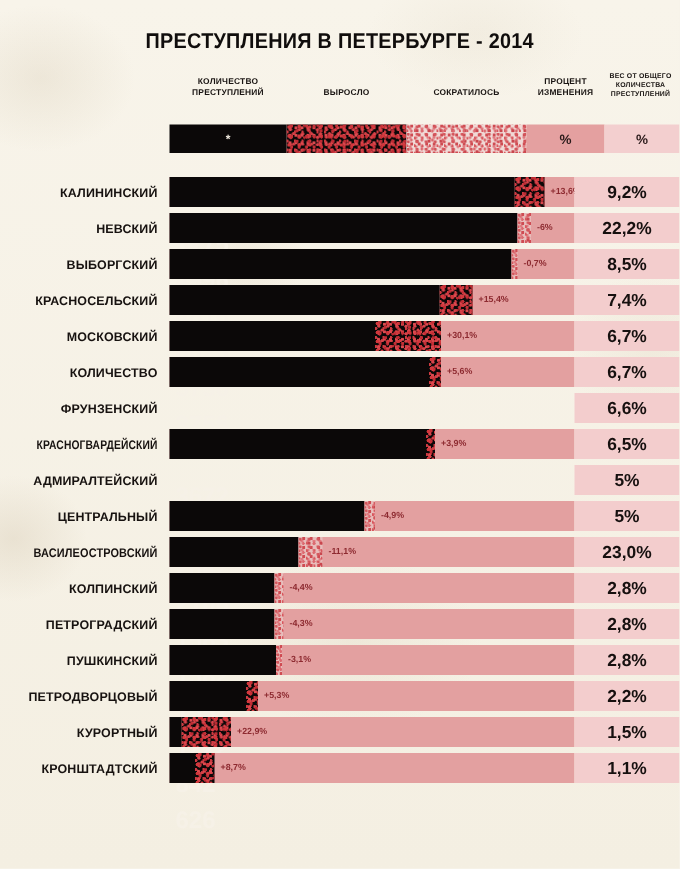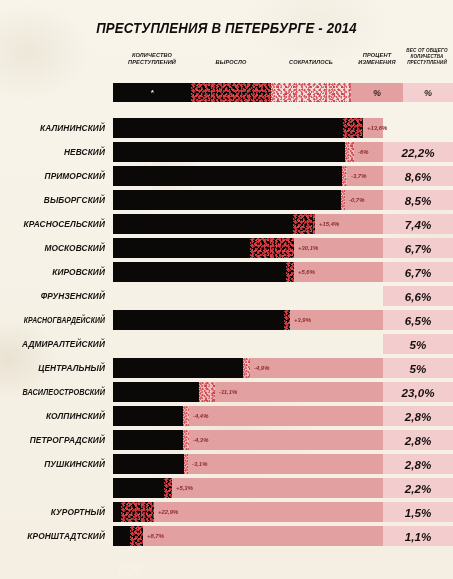--- a/index.html
+++ b/index.html
@@ -16,21 +16,21 @@
     background:
       radial-gradient(ellipse 90px 70px at 6% 9%, rgba(196,180,150,.20), rgba(196,180,150,0) 70%),
       radial-gradient(ellipse 70px 60px at 2% 62%, rgba(190,172,142,.22), rgba(190,172,142,0) 70%),
       radial-gradient(ellipse 60px 50px at 36% 30%, rgba(198,182,152,.16), rgba(198,182,152,0) 70%),
       radial-gradient(ellipse 120px 80px at 52% 74%, rgba(198,182,152,.14), rgba(198,182,152,0) 72%),
       radial-gradient(ellipse 80px 70px at 96% 40%, rgba(200,186,156,.14), rgba(200,186,156,0) 72%),
       radial-gradient(ellipse 100px 60px at 70% 4%, rgba(200,186,156,.12), rgba(200,186,156,0) 72%),
       linear-gradient(#f8f4ea,#f4efe2);
     z-index:0;
   }
-  #sheet{position:relative;z-index:1;width:453px;height:413px;font-style:italic;}
+  #sheet{position:relative;z-index:1;width:453px;height:413px;}
 
   #chart-title{
     position:absolute;left:0;right:0;top:20px;
     text-align:center;
     font-size:14.2px;font-weight:bold;color:#100d0c;
     letter-spacing:.2px;
     transform:scaleX(.93);
   }
 
   
@@ -159,42 +159,33 @@
 
   <div id="rows">
       <div class="row">
         <div class="row-label">КАЛИНИНСКИЙ</div>
         <div class="row-track">
           <div class="bar-black" style="width: 230px;"></div>
           <div class="bar-change grown speckle-dark" style="left: 230px; width: 20px;"></div>
           <div class="row-count">5175</div>
           <div class="row-delta" style="left: 254px;">+13,6%</div>
         </div>
+        <div class="row-weight">9,2%</div>
       </div>
       <div class="row">
         <div class="row-label">НЕВСКИЙ</div>
         <div class="row-track">
           <div class="bar-black" style="width: 232px;"></div>
           <div class="bar-change shrunk speckle-light" style="left: 232px; width: 9px;"></div>
           <div class="row-count">4996</div>
           <div class="row-delta" style="left: 245px;">-6%</div>
         </div>
         <div class="row-weight">22,2%</div>
       </div>
       <div class="row">
-        <div class="row-label">ПРИМОРСКИЙ</div>
-        <div class="row-track">
-          <div class="bar-black" style="width: 229px;"></div>
-          <div class="bar-change shrunk speckle-light" style="left: 229px; width: 5px;"></div>
-          <div class="row-count">4844</div>
-          <div class="row-delta" style="left: 238px;">-3,7%</div>
-        </div>
-        <div class="row-weight">8,6%</div>
-      </div>
-      <div class="row">
         <div class="row-label">ВЫБОРГСКИЙ</div>
         <div class="row-track">
           <div class="bar-black" style="width: 228px;"></div>
           <div class="bar-change shrunk speckle-light" style="left: 228px; width: 4px;"></div>
           <div class="row-count">4816</div>
           <div class="row-delta" style="left: 236px;">-0,7%</div>
         </div>
         <div class="row-weight">8,5%</div>
       </div>
       <div class="row">
@@ -211,21 +202,21 @@
         <div class="row-label">МОСКОВСКИЙ</div>
         <div class="row-track">
           <div class="bar-black" style="width: 137px;"></div>
           <div class="bar-change grown speckle-dark" style="left: 137px; width: 44px;"></div>
           <div class="row-count">3756</div>
           <div class="row-delta" style="left: 185px;">+30,1%</div>
         </div>
         <div class="row-weight">6,7%</div>
       </div>
       <div class="row">
-        <div class="row-label">КИРОВСКИЙ</div>
+        <div class="row-label">КОЛИЧЕСТВО</div>
         <div class="row-track">
           <div class="bar-black" style="width: 173px;"></div>
           <div class="bar-change grown speckle-dark" style="left: 173px; width: 8px;"></div>
           <div class="row-count">3756</div>
           <div class="row-delta" style="left: 185px;">+5,6%</div>
         </div>
         <div class="row-weight">6,7%</div>
       </div>
       <div class="row">
         <div class="row-label">ФРУНЗЕНСКИЙ</div>
@@ -289,20 +280,21 @@
         <div class="row-label">ПУШКИНСКИЙ</div>
         <div class="row-track">
           <div class="bar-black" style="width: 71px;"></div>
           <div class="bar-change shrunk speckle-light" style="left: 71px; width: 4px;"></div>
           <div class="row-count">1557</div>
           <div class="row-delta" style="left: 79px;">-3,1%</div>
         </div>
         <div class="row-weight">2,8%</div>
       </div>
       <div class="row">
+        <div class="row-label">ПЕТРОДВОРЦОВЫЙ</div>
         <div class="row-track">
           <div class="bar-black" style="width: 51px;"></div>
           <div class="bar-change grown speckle-dark" style="left: 51px; width: 8px;"></div>
           <div class="row-count">1222</div>
           <div class="row-delta" style="left: 63px;">+5,3%</div>
         </div>
         <div class="row-weight">2,2%</div>
       </div>
       <div class="row">
         <div class="row-label">КУРОРТНЫЙ</div>

